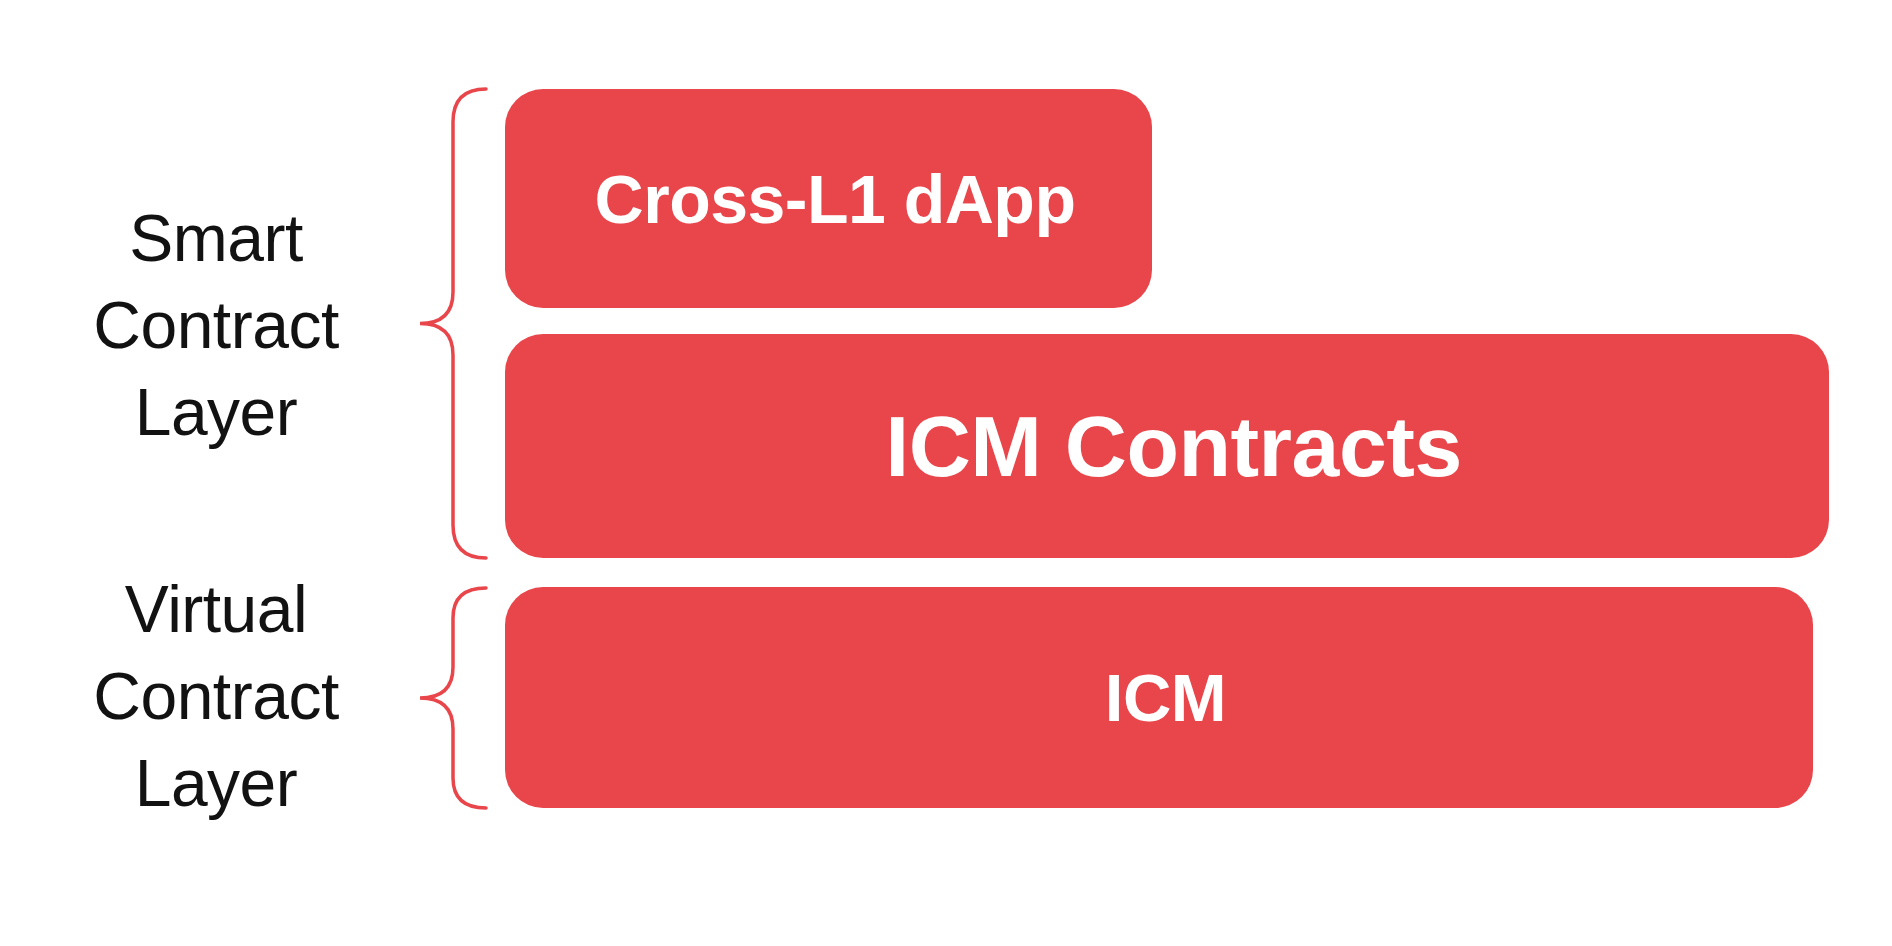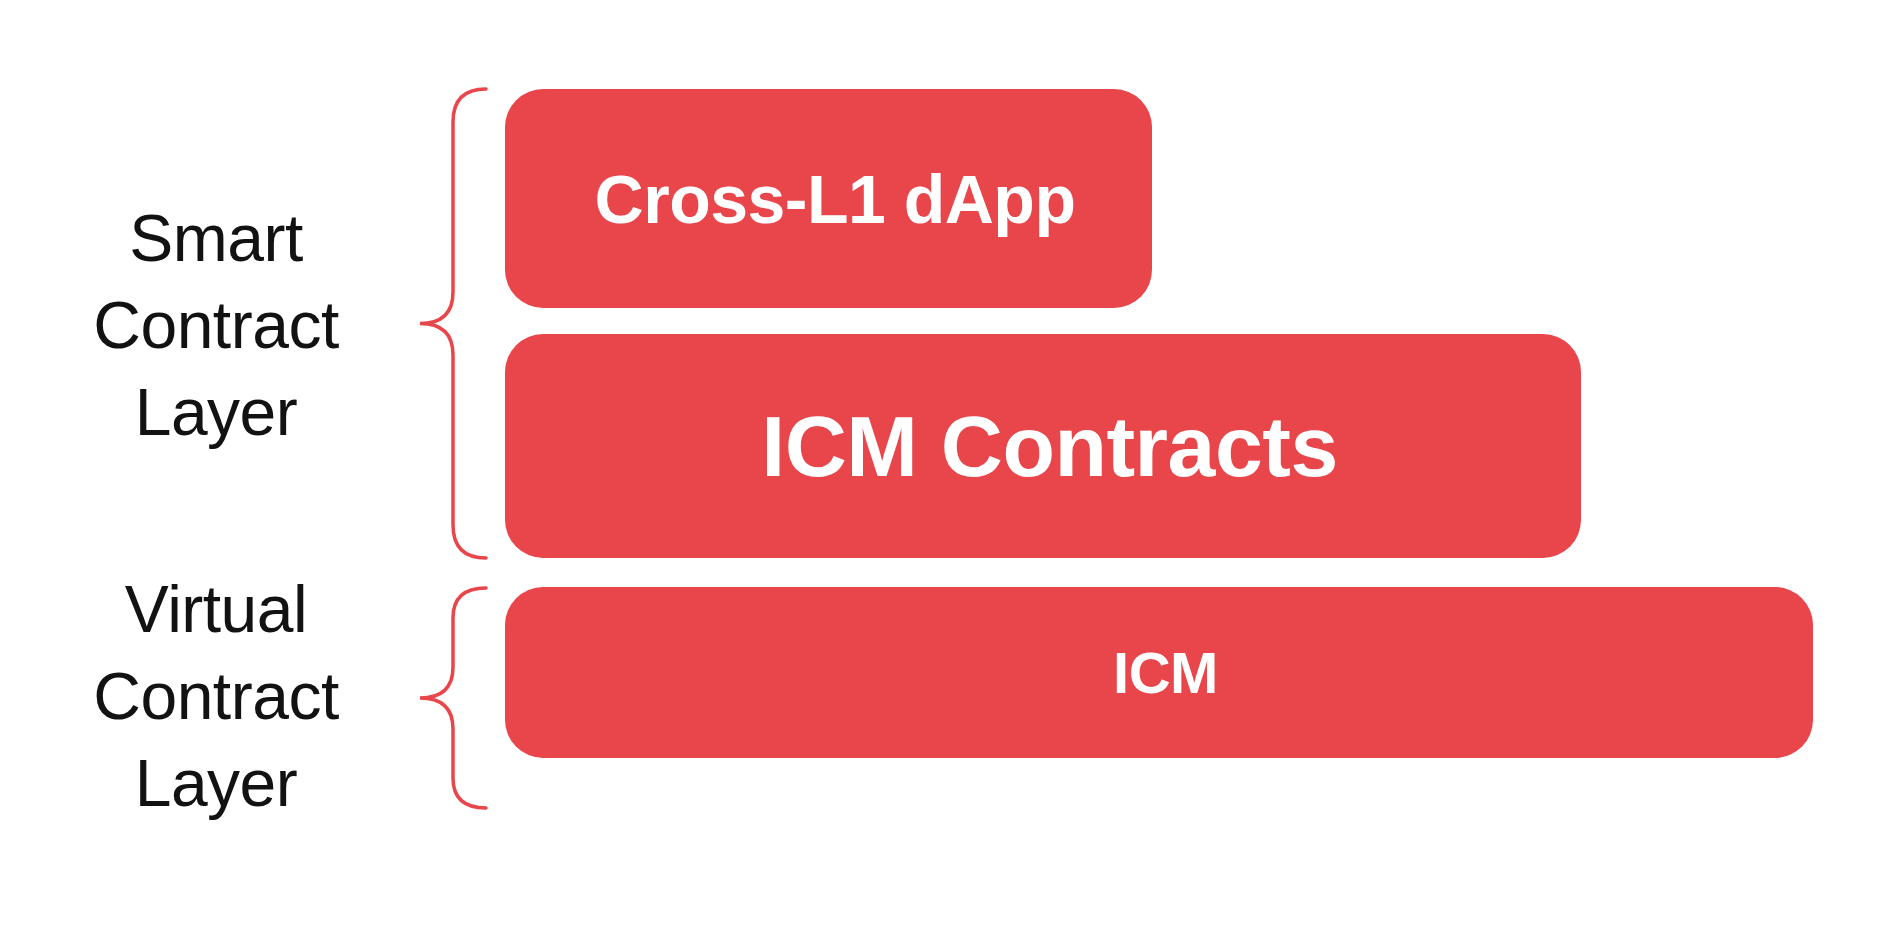--- a/index.html
+++ b/index.html
@@ -52,22 +52,22 @@
     display: flex;
     align-items: center;
     justify-content: center;
     color: var(--box-text);
     font-weight: 700;
     letter-spacing: -0.5px;
     padding-left: 13px;
   }
   #box-dapp { left: 505px;  top: 89px;  width: 647px;  height: 219px; font-size: 68px; }
   #box-ictt { left: 1167px; top: 89px;  width: 646px;  height: 219px; font-size: 86px; }
-  #box-icmc { left: 505px;  top: 334px; width: 1076px; height: 224px; font-size: 86px; }
-  #box-icm  { left: 505px;  top: 587px; width: 1308px; height: 171px; font-size: 58px; }
+  #box-icmc { left: 505px;  top: 334px; width: 1324px; height: 224px; font-size: 86px; }
+  #box-icm  { left: 505px;  top: 587px; width: 1308px; height: 221px; font-size: 67px; }
 </style>
 </head>
 <body>
 
 <div class="canvas">
 
   <svg class="braces" viewBox="0 0 1892 946" xmlns="http://www.w3.org/2000/svg">
     <path d="M 486 89 Q 453 89 453 122 L 453 292 Q 453 323.5 420 323.5 Q 453 323.5 453 355 L 453 525 Q 453 558 486 558"></path>
     <path d="M 486 588 Q 453 588 453 618 L 453 667 Q 453 698 420 698 Q 453 698 453 729 L 453 778 Q 453 808 486 808"></path>
   </svg>

